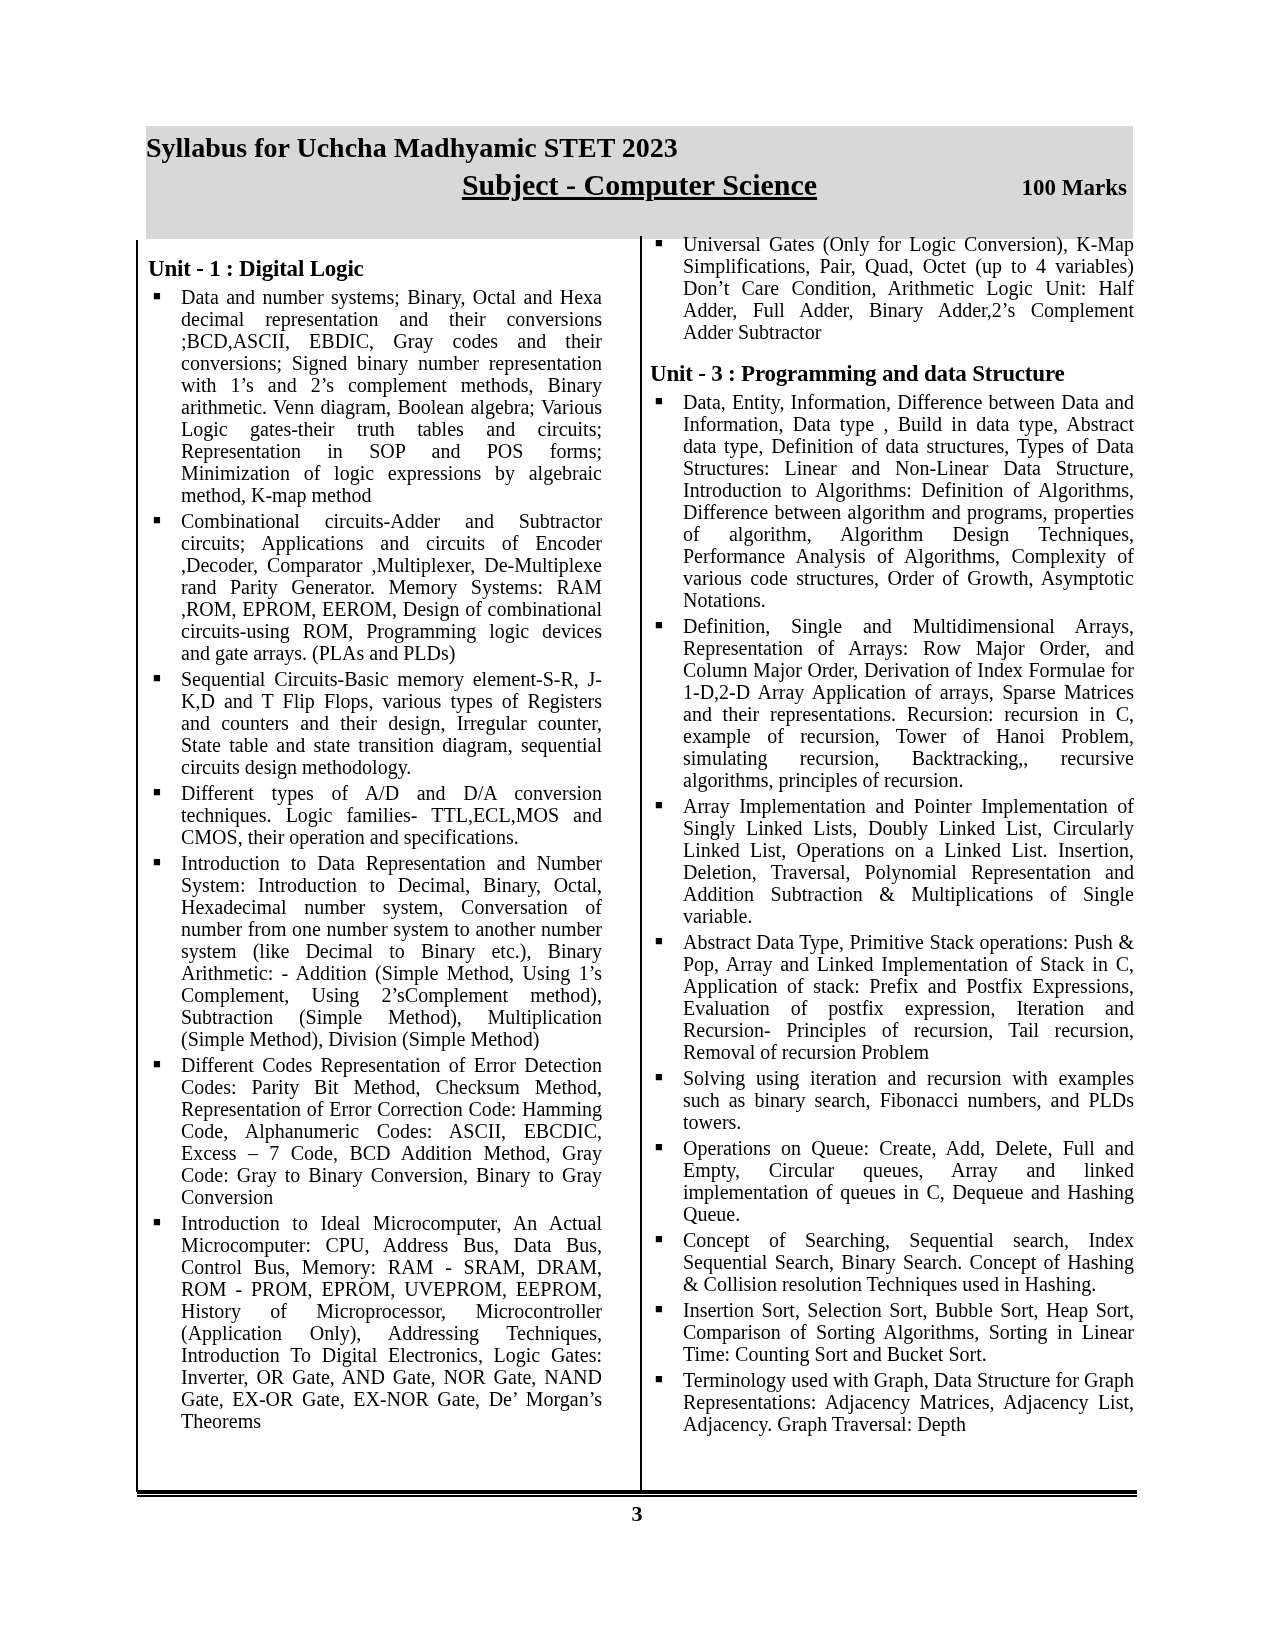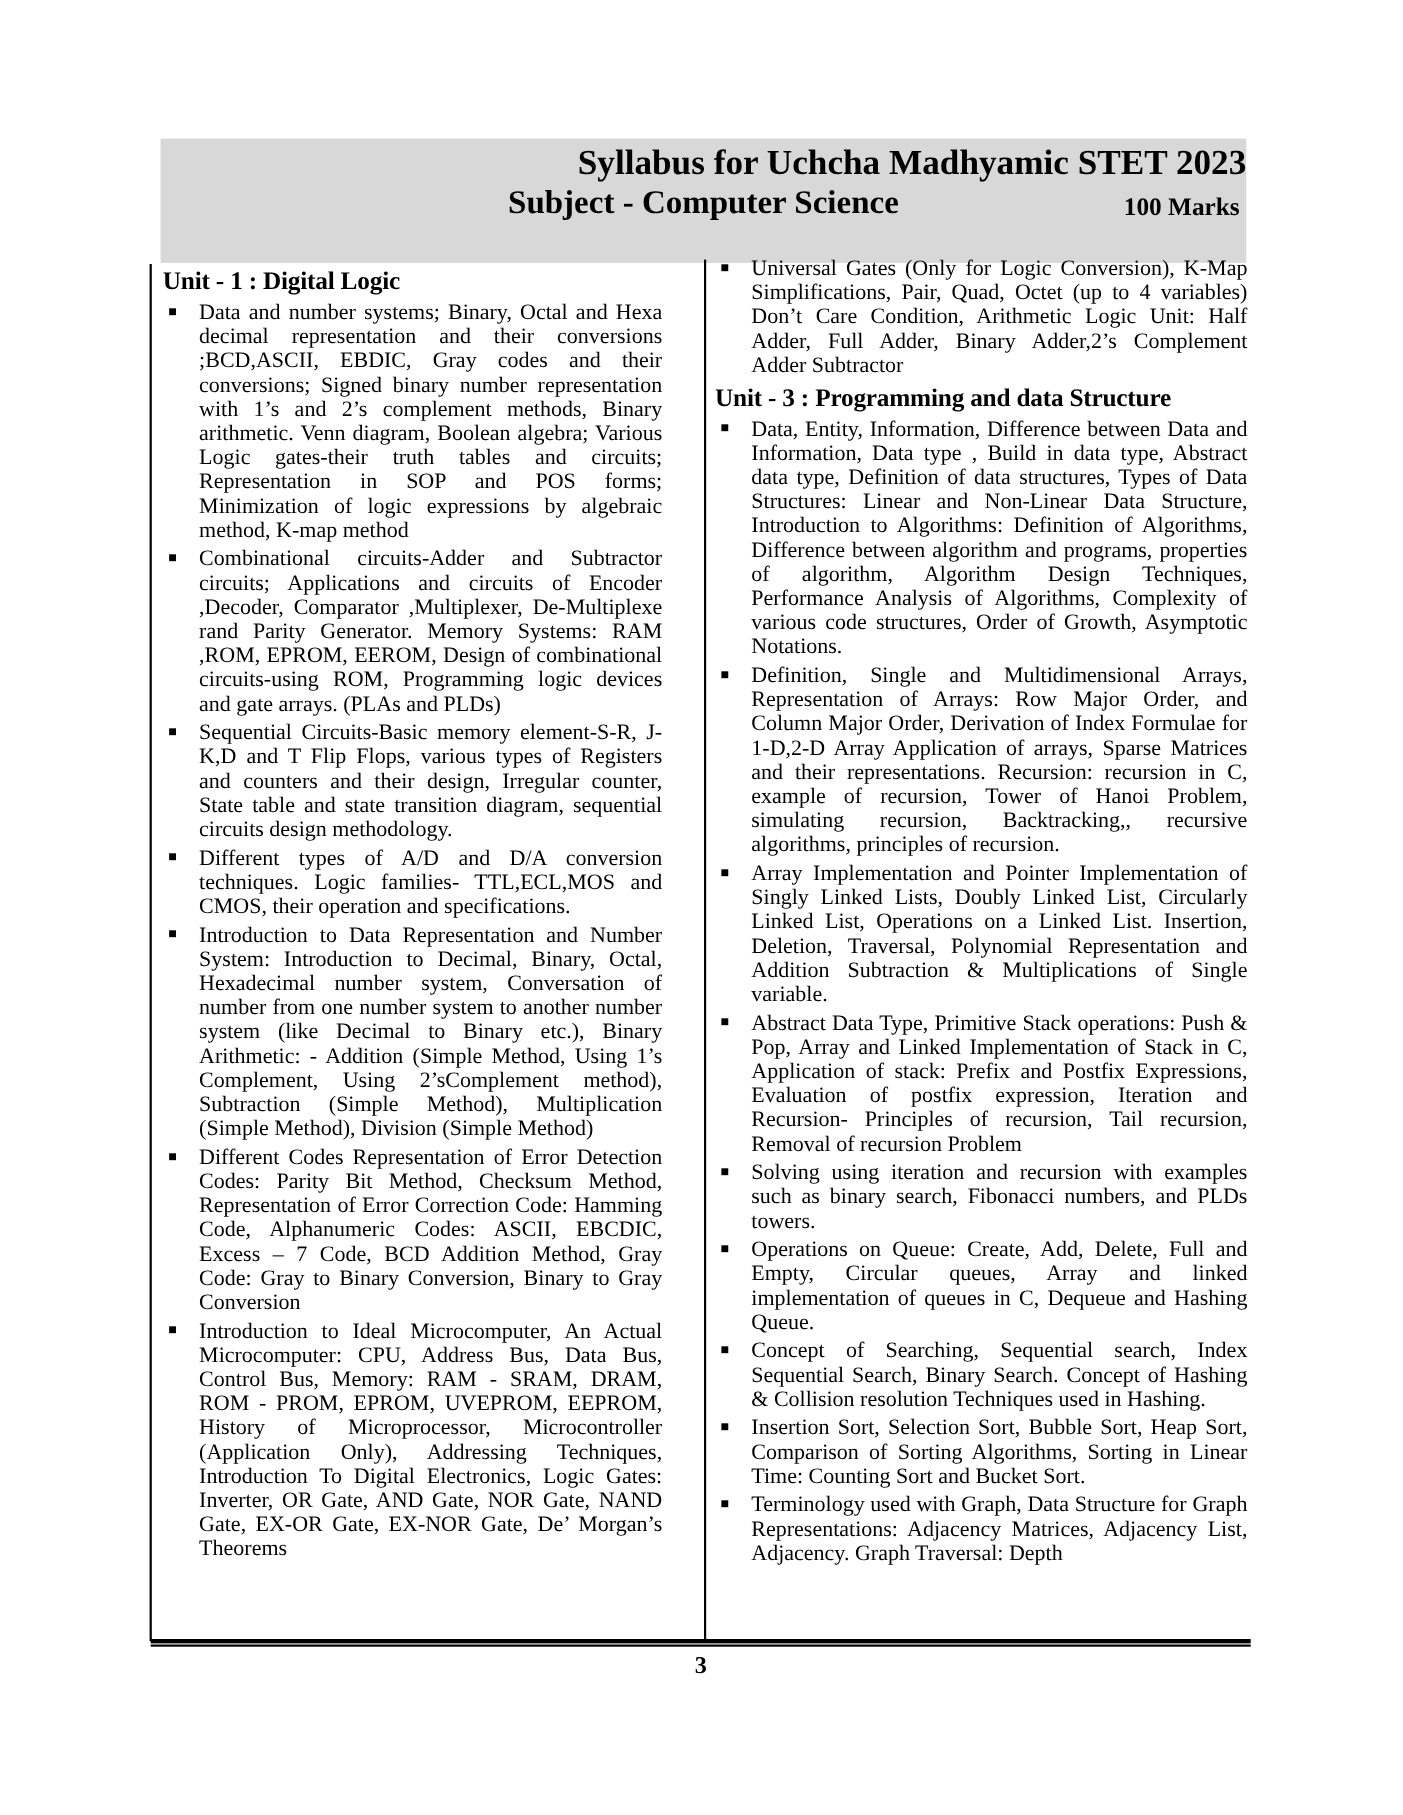--- a/index.html
+++ b/index.html
@@ -11,41 +11,41 @@
     -webkit-font-smoothing:antialiased;
   }
   .page { position:relative; width:1275px; height:1650px; overflow:hidden; background:#ffffff; }
 
   
   .header-block {
     position:absolute; left:146px; top:126px; width:987px; height:113px;
     background:var(--header-bg, #d8d8d8);
   }
   .header-line1, .header-line2 {
-    font-size:32px; font-weight:700; text-align:right; line-height:35px;
+    font-size:28px; font-weight:700; text-align:left; line-height:35px;
   }
   .header-line1 { padding-top:4px; }
-  .header-line3-row { position:relative; height:39px; }
+  .header-line3-row { position:relative; height:39px;text-decoration:underline; }
   .header-line3 { font-size:30px; font-weight:700; text-align:center; line-height:39px; }
   .header-marks { position:absolute; right:6px; bottom:3px; font-size:23px; font-weight:700; line-height:26px;margin-top:12px; }
 
   
   .col { position:absolute; }
   .col-left  { left:148px; top:238px; width:454px; }
   .col-right { left:650px; top:233px; width:484px; }
 
   .divider-v    { position:absolute; left:640px; top:236px; width:2px; height:1256px; background:#000; }
   .border-left-v{ position:absolute; left:136px; top:240px; width:2px; height:1252px; background:#000; }
 
   .unit-heading {
     font-size:23px; font-weight:700;
     line-height:29px;
     text-align:justify;
     padding-left:33px; text-indent:-33px;
-    margin:3px 0 3px 0;
+    margin:16px 0 3px 0;
     letter-spacing:-0.2px;
   }
   .bullet-item {
     position:relative;
     padding-left:33px;
     font-size:20px;
     line-height:22px;
     text-align:justify;
     margin:0 0 4px 0;
   }

